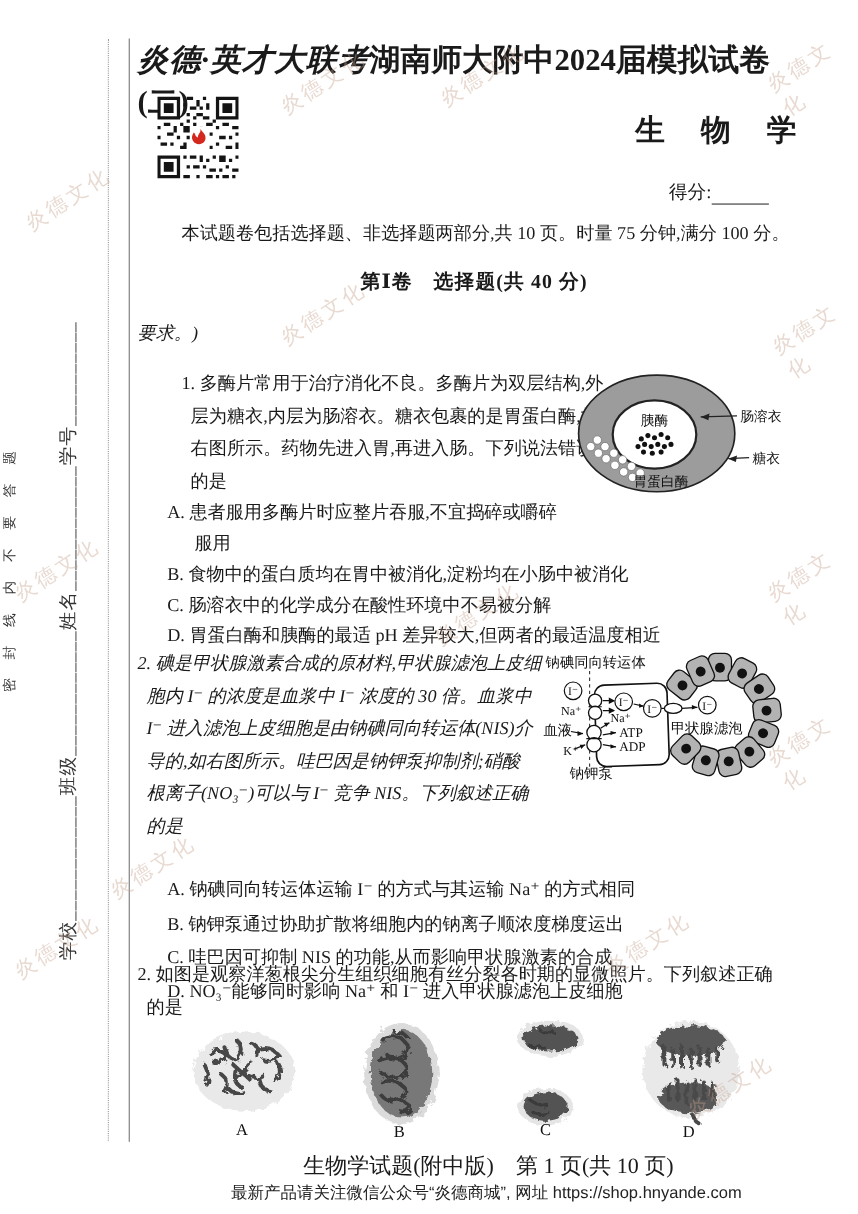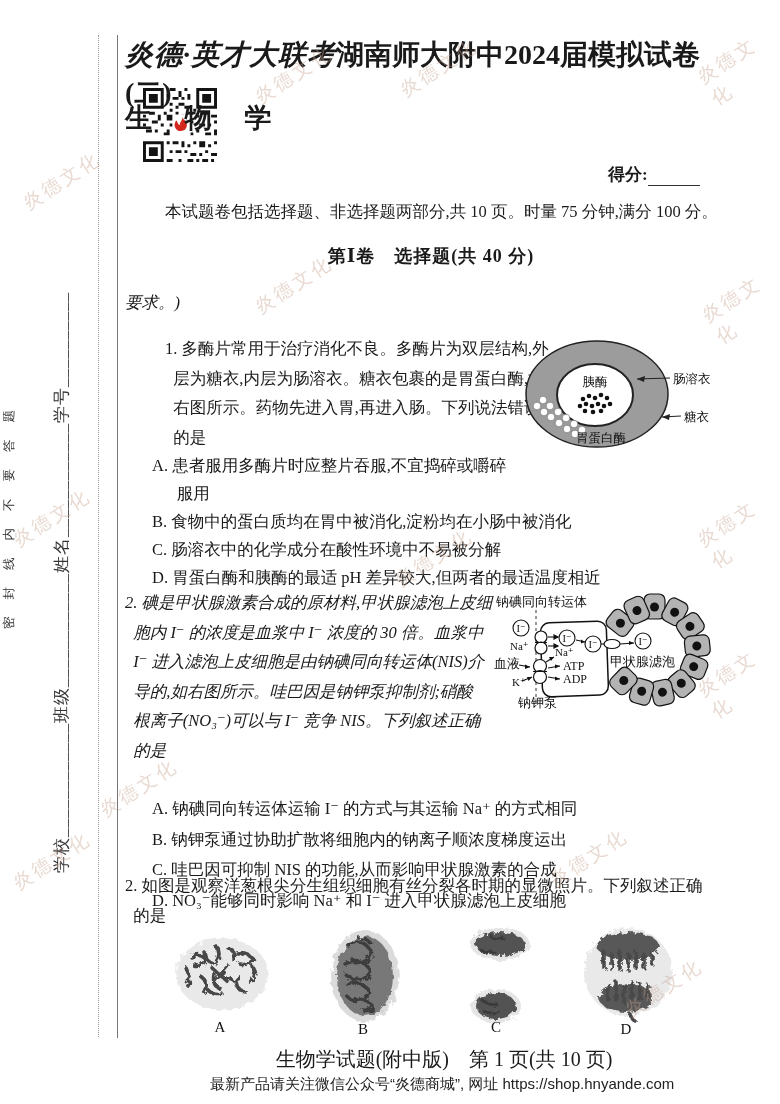--- a/index.html
+++ b/index.html
@@ -21,22 +21,22 @@
     position:absolute;left:-273px;top:528px;width:668px;height:22px;
     transform:rotate(-90deg);font-size:17px;color:#333;letter-spacing:1px;text-align:left;
   }
   .seal-text{
     position:absolute;left:-131px;top:503px;width:280px;height:16px;
     transform:rotate(-90deg);font-size:12.5px;color:#333;letter-spacing:17px;text-align:center;
   }
   
   .exam-title{position:absolute;left:125px;top:36px;width:612px;text-align:left;font-size:28px;font-weight:bold;}
   .exam-title .series{font-weight:900;font-style:italic;letter-spacing:1px;}
-  .subject-title{position:absolute;left:125px;top:100px;width:612px;text-align:left;font-size:27px;font-weight:bold;letter-spacing:13px;}
-  .score-row{position:absolute;left:608px;top:163px;font-size:17px;font-weight:bold;}
+  .subject-title{position:absolute;left:125px;top:100px;width:612px;text-align:right;font-size:27px;font-weight:bold;letter-spacing:13px;}
+  .score-row{position:absolute;left:608px;top:163px;font-size:17px;font-weight:normal;}
   .score-blank{display:inline-block;width:52px;border-bottom:1.2px solid #333;height:16px;vertical-align:bottom;}
   .intro{position:absolute;left:147px;top:201px;font-size:16.5px;margin-left:18px;}
   .section-head{position:absolute;left:125px;top:244px;width:612px;text-align:center;font-size:18px;font-weight:bold;letter-spacing:1px;}
   .part-head{position:absolute;left:125px;top:291px;font-size:16.5px;line-height:23px;width:620px;}
   .part-head .b{font-weight:bold;}
   .kai{font-style:italic;}
   
   .stem{font-size:16.5px;line-height:29.5px;}
   .opts{font-size:16.5px;}
   .q1-stem{left:125px;top:334px;margin-left:40px;}

